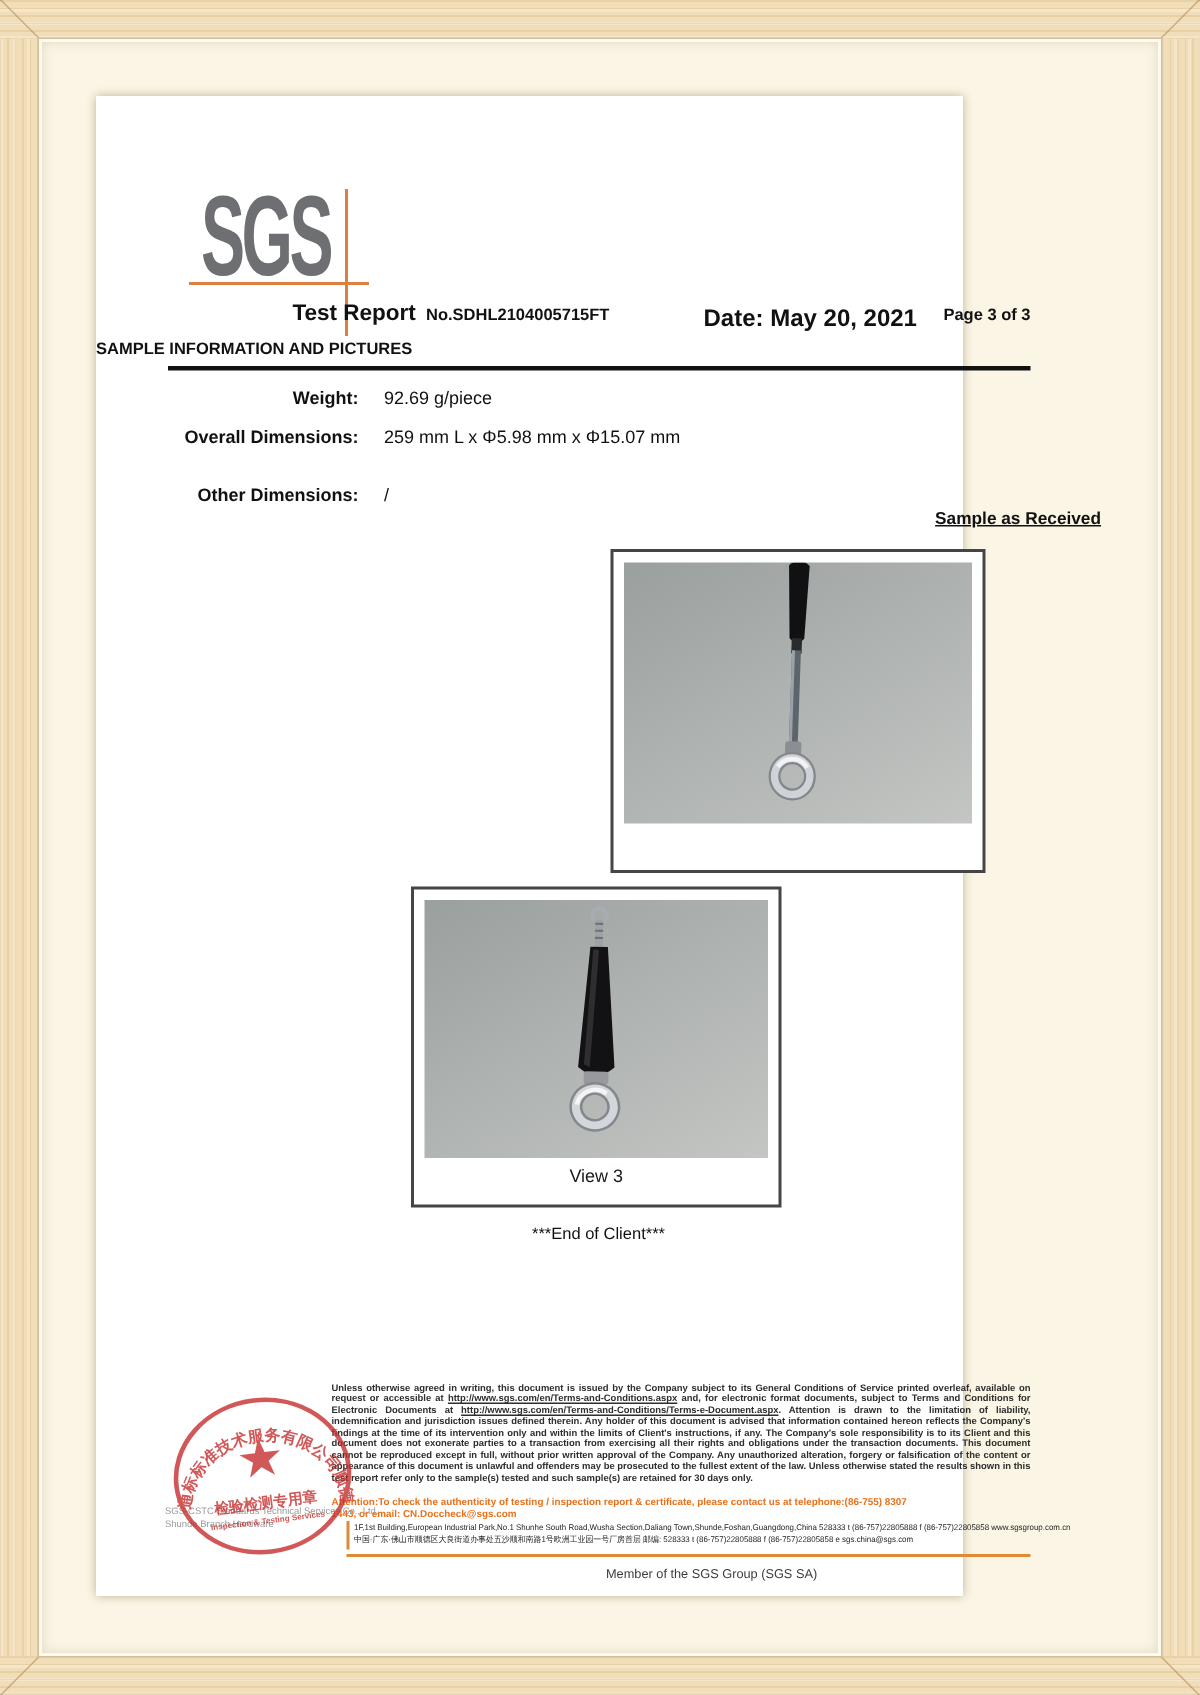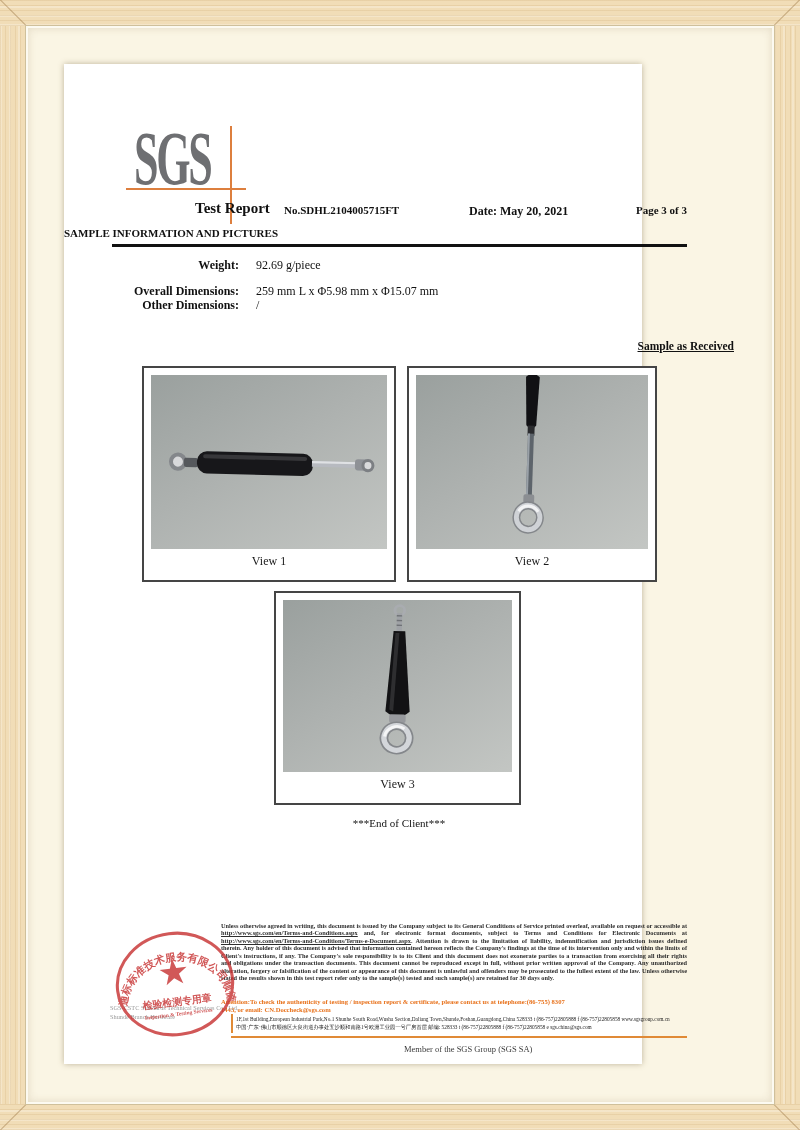--- a/index.html
+++ b/index.html
@@ -17,44 +17,44 @@
   .frame-top{top:0;} .frame-bottom{bottom:0;}
   .miter{position:absolute;width:40px;height:1px;background:rgba(150,110,60,.45);}
   .m-tl{left:-7px;top:12px;transform:rotate(45deg);}
   .m-tr{right:-7px;top:12px;transform:rotate(-45deg);}
   .m-bl{left:-7px;bottom:12px;transform:rotate(-45deg);}
   .m-br{right:-7px;bottom:12px;transform:rotate(45deg);}
   .mat{position:absolute;left:26px;top:26px;right:26px;bottom:26px;
     background:#faf5e4;border:2px solid #fcfaf1;outline:1px solid #cfc09b;
     box-shadow:inset 0 0 8px rgba(120,95,50,.18);}
   .page{position:absolute;left:36px;top:36px;width:578px;height:1000px;background:#ffffff;
-    box-shadow:0 0 6px rgba(100,80,40,.40);font-family:Liberation Serif, serif;}
+    box-shadow:0 0 6px rgba(100,80,40,.40);}
 
   
   .sgs-logo{position:absolute;left:70px;top:56px;font-size:76px;line-height:1;font-weight:bold;
     color:#6e6f72;letter-spacing:-4px;transform:scaleX(.58);transform-origin:left top;}
   .logo-hline{position:absolute;left:62px;top:124px;width:120px;height:2px;background:#dd7f3e;}
   .logo-vline{position:absolute;left:166px;top:62px;width:2px;height:98px;background:#dd7f3e;}
 
   
   .hdr{position:absolute;left:0;top:136px;width:670px;height:20px;}
   .hdr .t{position:absolute;font-weight:bold;color:#111;}
   .h-title{left:83px;top:0;font-size:15px;margin-left:48px;}
   .h-no{left:220px;top:4px;font-size:11px;}
-  .h-date{left:405px;top:4px;font-size:12px;}
+  .h-date{left:405px;top:4px;font-size:16px;}
   .h-page{right:47px;top:4px;font-size:11px;}
   .sec-title{position:absolute;left:0;top:163px;width:670px;
     font-size:11px;font-weight:bold;color:#111;}
   .divider{position:absolute;left:48px;top:180px;width:575px;height:3px;background:#111;}
 
   
   .inforow{position:absolute;left:40px;display:flex;font-size:12px;color:#111;}
   .inforow .lab{width:135px;text-align:right;font-weight:bold;}
   .inforow .val{margin-left:17px;}
-  .r0{top:194px;} .r1{top:220px;} .r2{top:234px;align-items:center;}
+  .r0{top:194px;} .r1{top:220px;} .r2{top:259px;align-items:center;}
   .subtitle{position:absolute;left:0;top:276px;width:670px;text-align:right;
     font-size:11.5px;font-weight:bold;text-decoration:underline;color:#111;}
 
   
   .pbox{position:absolute;border:2px solid #454545;background:#fff;box-sizing:border-box;
     padding:7px 7px 0 7px;}
   .b1{left:78px;top:302px;width:254px;height:216px;}
   .b2{left:343px;top:302px;width:250px;height:216px;}
   .b3{left:210px;top:527px;width:247px;height:214px;}
   .photo{position:relative;width:100%;height:calc(100% - 31px);overflow:hidden;
@@ -116,54 +116,36 @@
       <div class="inforow r1">
         <span class="lab">Overall Dimensions:</span>
         <span class="val">259 mm L x Φ5.98 mm x Φ15.07 mm</span>
       </div>
       <div class="inforow r2">
         <span class="lab">Other Dimensions:</span>
         <span class="val">/</span>
       </div>
       <div class="subtitle">Sample as Received</div>
 
-      <div class="pbox b1">
-        <div class="photo">
-          <svg viewBox="0 0 236 172" preserveAspectRatio="none">
-            <g transform="rotate(1.5 118 86)">
-              <circle cx="27" cy="88" r="7" fill="#d8d9db" stroke="#84878b" stroke-width="4"></circle>
-              <rect x="33" y="84" width="14" height="9" rx="2" fill="#55585c"></rect>
-              <rect x="46" y="77" width="116" height="22" rx="10" fill="#17171a"></rect>
-              <rect x="52" y="80" width="104" height="4" rx="2" fill="rgba(255,255,255,0.14)"></rect>
-              <rect x="161" y="84" width="46" height="5.5" fill="#b7bac0"></rect>
-              <rect x="161" y="84" width="46" height="2" fill="#dfe1e4"></rect>
-              <rect x="204" y="81" width="14" height="11" rx="3" fill="#8e9196"></rect>
-              <circle cx="217" cy="87" r="5" fill="#d9dadc" stroke="#7c7f83" stroke-width="3"></circle>
-            </g>
-          </svg>
-        </div>
-        <div class="caption">View 1</div>
-      </div>
 
       <div class="pbox b2">
         <div class="photo">
           <svg viewBox="0 0 236 172" preserveAspectRatio="none">
             <g transform="rotate(2 118 86)">
               <path d="M109 2 Q116 -4 123 2 L121 50 Q116 56 111 50 Z" fill="#111114"></path>
               <rect x="112.5" y="50" width="7" height="10" fill="#2a2b2e"></rect>
               <rect x="113" y="58" width="6" height="62" fill="#5d646b"></rect>
               <rect x="113" y="58" width="2" height="62" fill="#9aa1a8"></rect>
               <rect x="110.5" y="118" width="11" height="9" rx="2" fill="#8b8e92"></rect>
               <circle cx="116" cy="141" r="12" fill="none" stroke="#83868a" stroke-width="8"></circle>
               <circle cx="116" cy="141" r="12" fill="none" stroke="#cfd2d6" stroke-width="5"></circle>
               <path d="M106 135 A12 12 0 0 1 126 135" fill="none" stroke="#f2f3f4" stroke-width="3"></path>
             </g>
           </svg>
         </div>
-        <div class="caption">View 2</div>
       </div>
 
       <div class="pbox b3">
         <div class="photo">
           <svg viewBox="0 0 236 182" preserveAspectRatio="none">
             <g transform="rotate(1 118 90)">
               <circle cx="119" cy="11" r="5" fill="none" stroke="#a9acb0" stroke-width="3"></circle>
               <rect x="116" y="14" width="5.5" height="19" fill="#9fa2a6"></rect>
               <rect x="116" y="16" width="5.5" height="1.5" fill="#6f7276"></rect>
               <rect x="116" y="21" width="5.5" height="1.5" fill="#6f7276"></rect>

